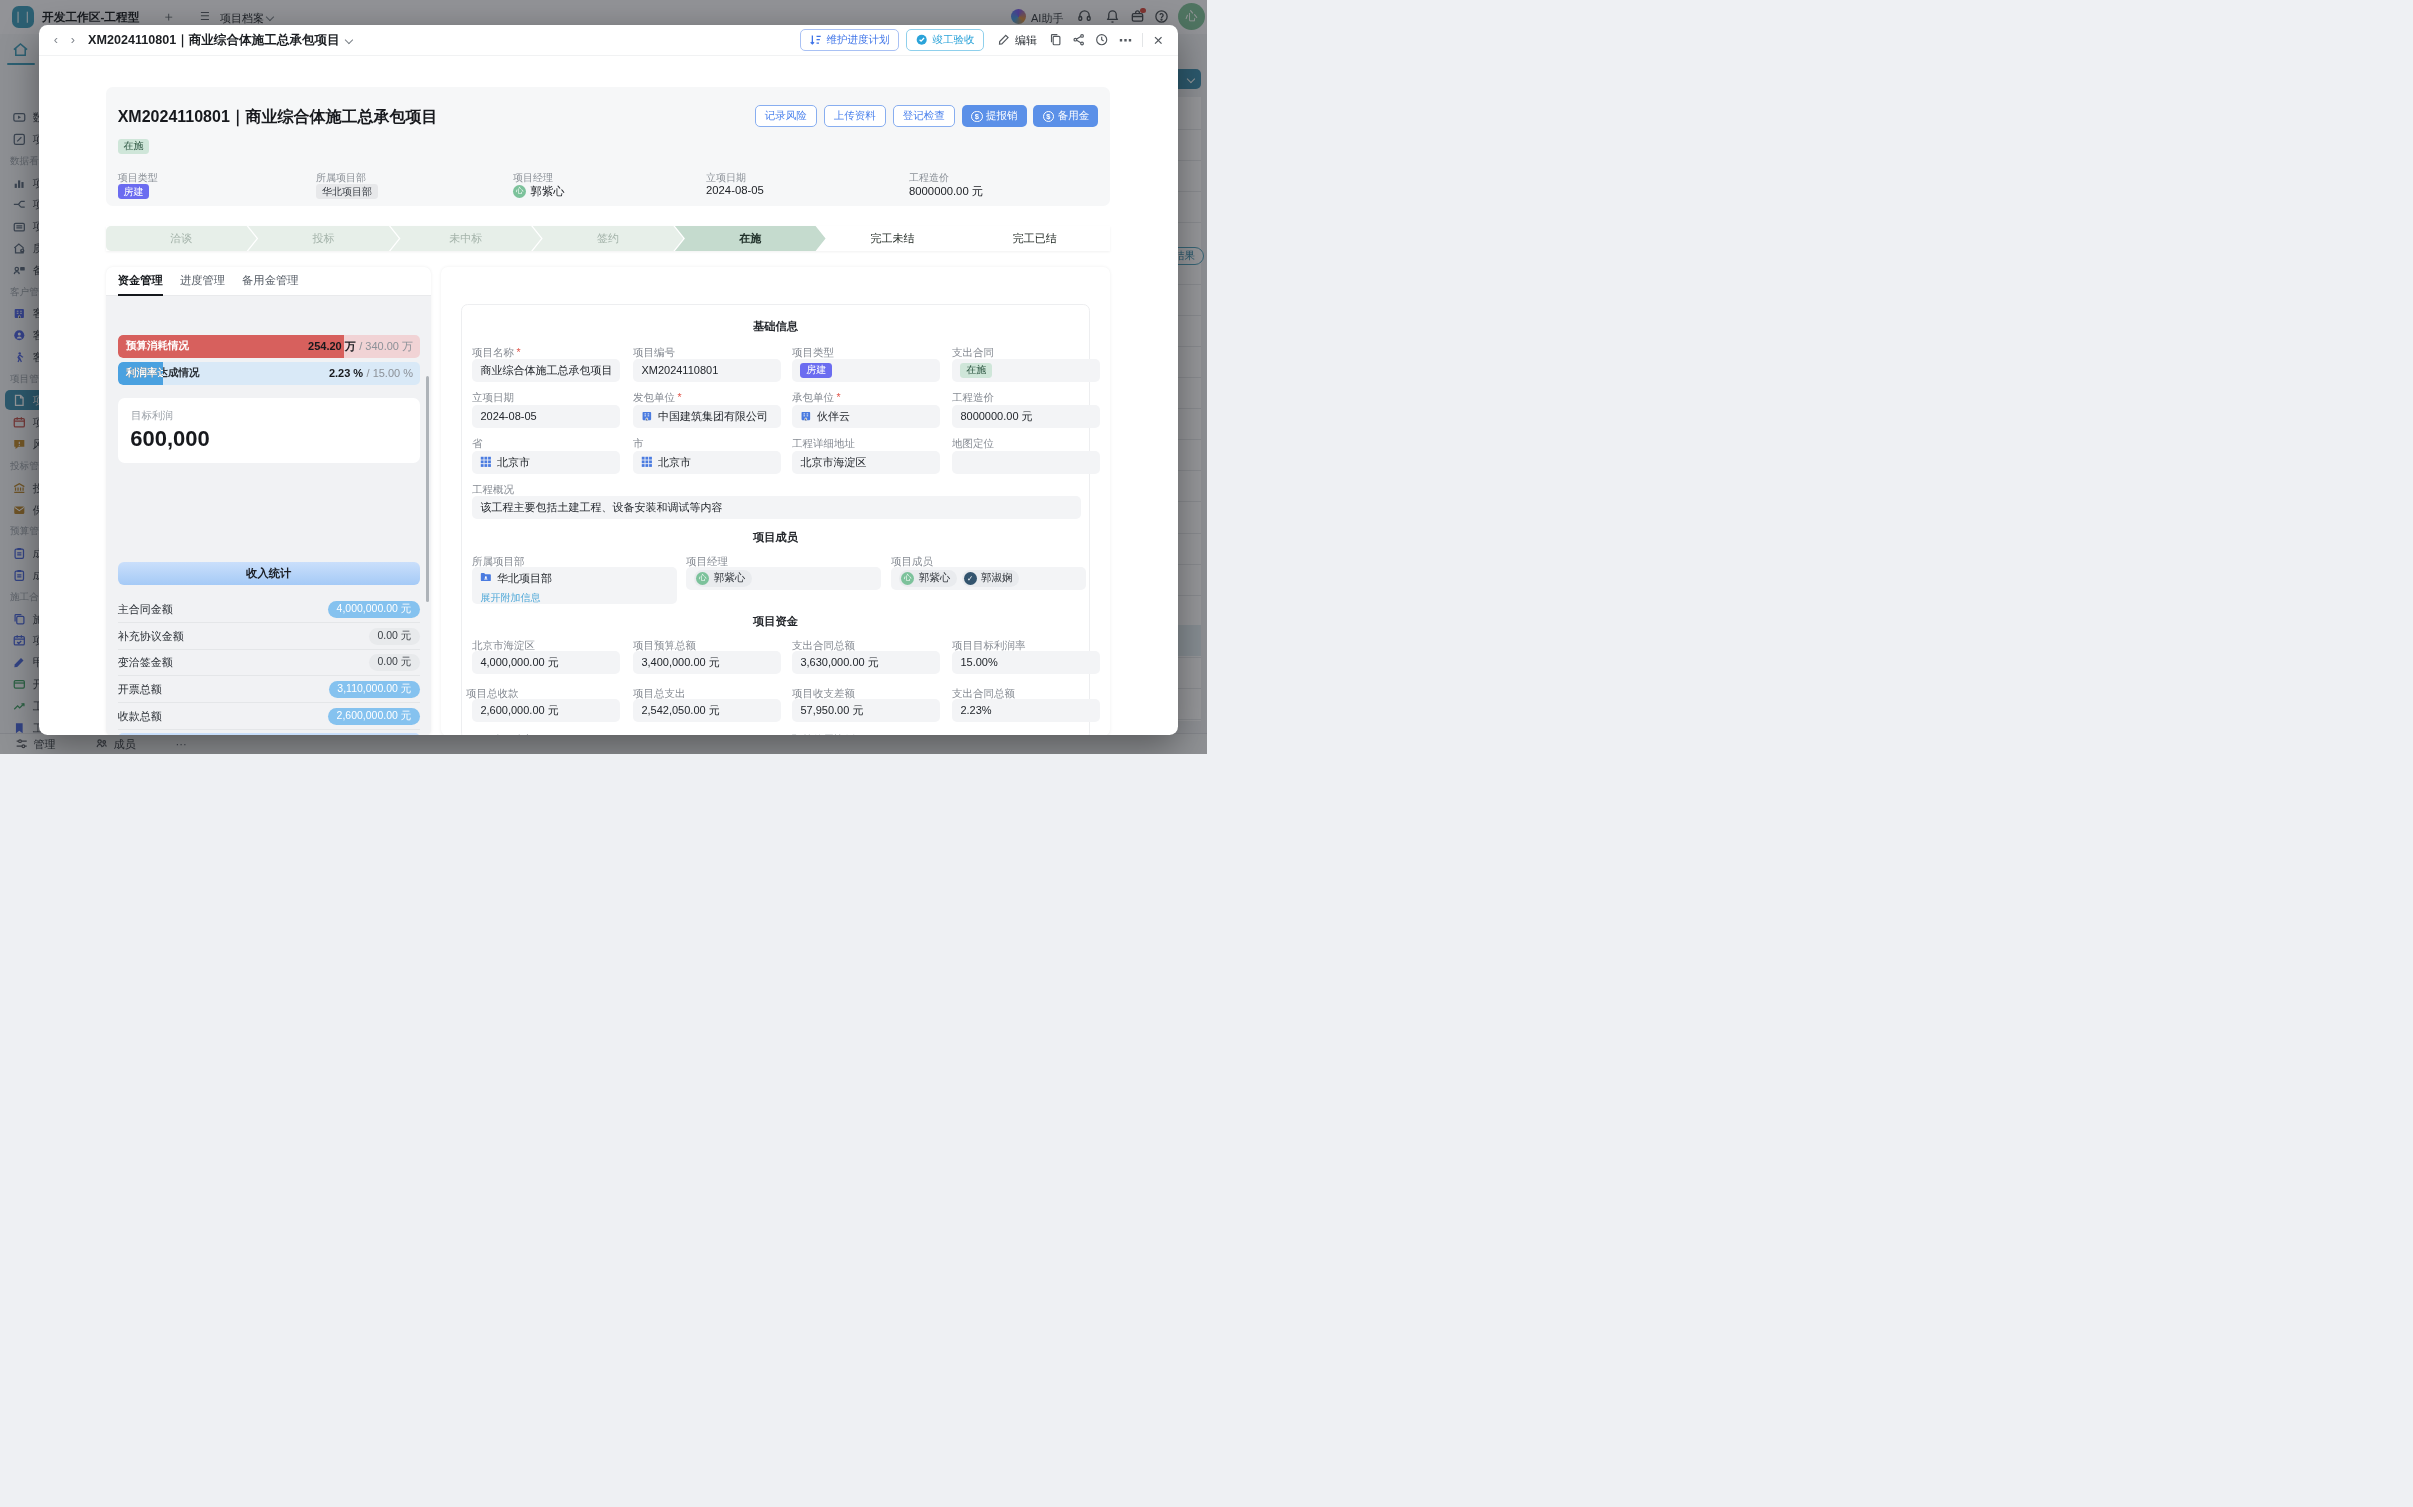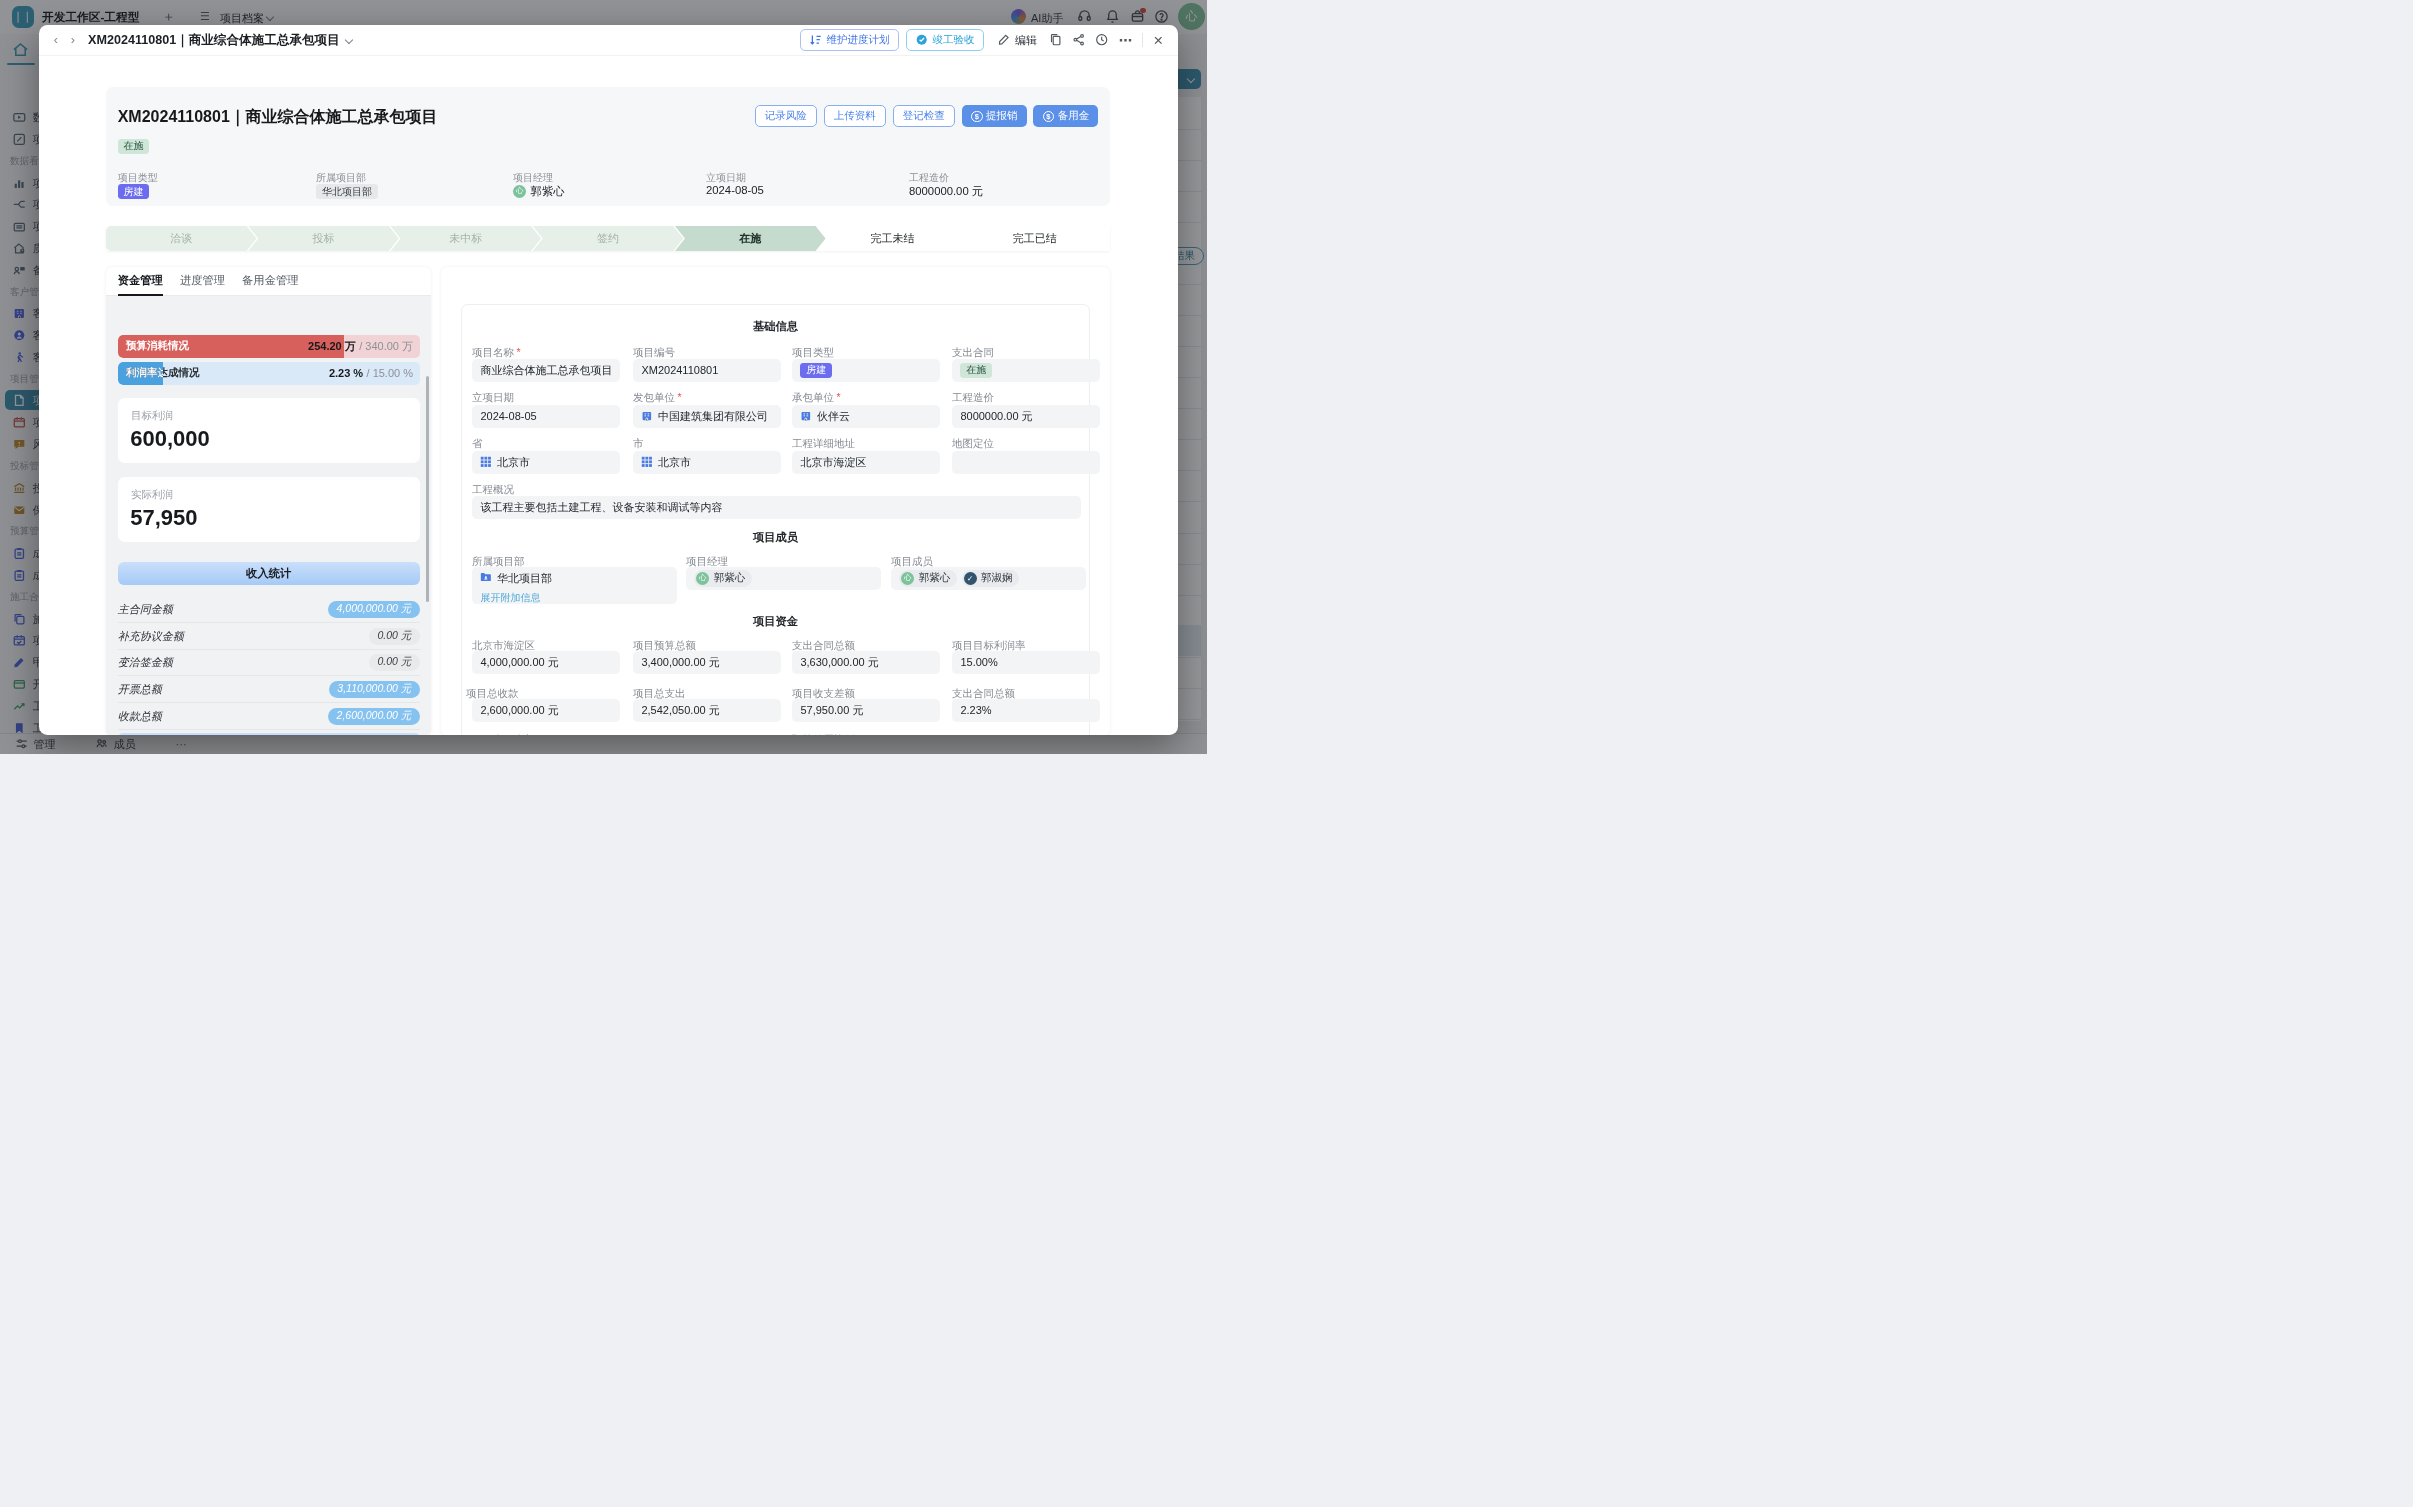--- a/index.html
+++ b/index.html
@@ -105,21 +105,21 @@
   .bar .fill { position:absolute; left:0; top:0; bottom:0; border-radius:5px 0 0 5px; }
   .bar .lbl { position:absolute; left:8.4px; top:0; height:22.6px; display:flex; align-items:center; font-size:10.5px; font-weight:bold; white-space:nowrap; }
   .bar .clipwrap { position:absolute; left:0; top:0; height:22.6px; overflow:hidden; }
   .bar .val { position:absolute; right:6.7px; top:0; height:22.6px; display:flex; align-items:center; gap:3.4px; font-size:11px; }
   .statcard { position:absolute; left:11.7px; width:302px; height:65px; background:#fff; border-radius:6.7px; }
   .statcard .sl { position:absolute; left:13.4px; top:11px; font-size:10.5px; color:#9aa0a7; }
   .statcard .sv { position:absolute; left:12.6px; top:28px; font-size:22px; font-weight:bold; color:#17191d; }
   .income-h { position:absolute; left:11.7px; top:267px; width:302px; height:22.6px; border-radius:5.9px;
     background:linear-gradient(180deg,#cadffb,#a5caf6); display:flex; align-items:center; justify-content:center;
     font-size:11.3px; font-weight:bold; color:#1b1e24; }
-  .inc-row { position:absolute; left:11.7px; width:302px; height:27px; display:flex; align-items:center; justify-content:space-between; border-bottom:0.8px solid #e4e6e8;font-style:italic; }
+  .inc-row { position:absolute; left:11.7px; width:302px; height:27px; display:flex; align-items:center; justify-content:space-between; border-bottom:0.8px solid #e4e6e8; }
   .inc-row .il { font-size:11px; color:#2a2f35; }
   .vpill { height:17px; border-radius:8.4px; padding:0 8.4px; font-size:10.5px; display:flex; align-items:center; }
   .vpill.blue { background:#85c2ef; color:#fff; }
   .vpill.gray { background:#e8eaec; color:#3a3f45; }
   .vpill.red { background:#d7605e; color:#fff; }
   .lscroll { position:absolute; right:1.7px; top:109px; width:3.4px; height:226px; border-radius:1.7px; background:#aeb3b8; }
   .next-sliver { position:absolute; left:11.7px; top:466px; width:302px; height:10px; border-radius:5.9px; background:linear-gradient(180deg,#cadffb,#b3d2f8); }
 
   .rpanel { left:402px; top:242px; width:669px; height:469px; }
   .innercard { position:absolute; left:20px; top:37px; width:629px; height:436px; background:#fff; border:0.8px solid #edeef0; border-radius:6.7px; }
@@ -594,24 +594,20 @@
           </div>
         <div class="val">
             <b style="color:#17191d">2.23 %</b>
             <span style="color:#8c9198">/ 15.00 %</span>
           </div>
       </div>
 
       <div class="statcard" style="top:131px">
         <div class="sl">目标利润</div>
         <div class="sv">600,000</div>
-      </div>
-      <div class="statcard" style="top:210px">
-        <div class="sl">实际利润</div>
-        <div class="sv">57,950</div>
       </div>
 
       <div class="income-h" style="top:295px">收入统计</div>
       <div id="inc-rows">
           <div class="inc-row" style="top:329px">
        <span class="il">主合同金额</span>
        <span class="vpill blue">4,000,000.00 元</span>
      </div>
           <div class="inc-row" style="top:356px">
        <span class="il">补充协议金额</span>

